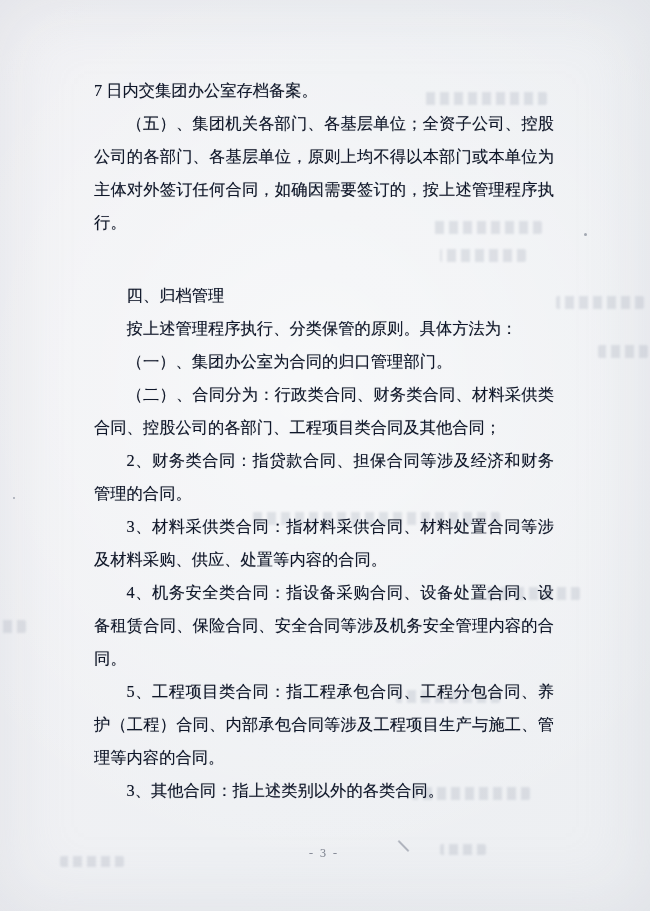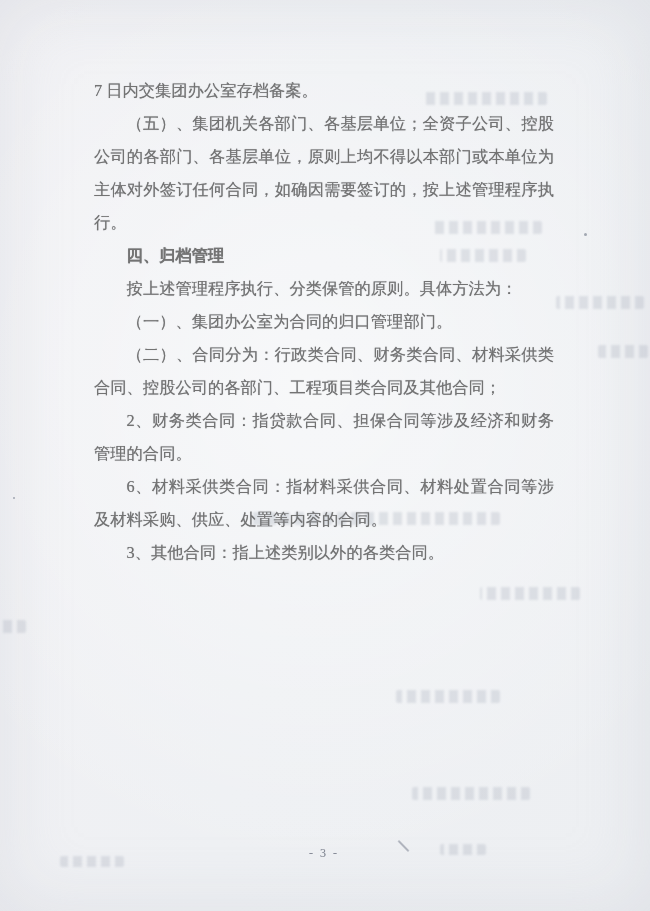--- a/index.html
+++ b/index.html
@@ -23,31 +23,31 @@
       linear-gradient(100deg, #f1f1f4 0%, #eef0f3 45%, #edeff2 100%);
     box-shadow: inset 0 0 70px rgba(185,190,202,0.28);
   }
   .doc-text {
     position: absolute;
     left: 94px;
     top: 74px;
     width: 460px;
     font-size: 16.3px;
     line-height: 33px;
-    color: #737373;
+    color: #0f172a;
     text-align: justify;
     text-shadow: 0 0 0.7px rgba(64,67,75,0.55);
     letter-spacing: 0;
   }
   .doc-text p {
     margin: 0;
     padding: 0;
   }
   .doc-text p.indent { text-indent: 2em; }
-  .doc-text p.bold   { font-weight: 700; }
+  .doc-text p.bold   { font-weight: 400; margin-top: 40px; }
   .page-footer {
     position: absolute;
     left: 94px;
     top: 846px;
     width: 460px;
     text-align: center;
     font-size: 12px;
     letter-spacing: 2px;
     color: #858a96;
     text-shadow: 0 0 0.6px rgba(133,138,150,0.5);
@@ -103,17 +103,19 @@
 <div class="scratch" style="left:396px; top:845px;"></div>
 
 <div class="doc-text">
   <p>7 日内交集团办公室存档备案。</p>
   <p class="indent">（五）、集团机关各部门、各基层单位；全资子公司、控股公司的各部门、各基层单位，原则上均不得以本部门或本单位为主体对外签订任何合同，如确因需要签订的，按上述管理程序执行。</p>
   <p class="indent bold">四、归档管理</p>
   <p class="indent">按上述管理程序执行、分类保管的原则。具体方法为：</p>
   <p class="indent">（一）、集团办公室为合同的归口管理部门。</p>
   <p class="indent">（二）、合同分为：行政类合同、财务类合同、材料采供类合同、控股公司的各部门、工程项目类合同及其他合同；</p>
   <p class="indent">2、财务类合同：指贷款合同、担保合同等涉及经济和财务管理的合同。</p>
-  <p class="indent">6、材料采供类合同：指材料采供合同、材料处置合同等涉及材料采购、供应、处置等内容的合同。</p>
+  <p class="indent">3、材料采供类合同：指材料采供合同、材料处置合同等涉及材料采购、供应、处置等内容的合同。</p>
+  <p class="indent">4、机务安全类合同：指设备采购合同、设备处置合同、设备租赁合同、保险合同、安全合同等涉及机务安全管理内容的合同。</p>
+  <p class="indent">5、工程项目类合同：指工程承包合同、工程分包合同、养护（工程）合同、内部承包合同等涉及工程项目生产与施工、管理等内容的合同。</p>
   <p class="indent">3、其他合同：指上述类别以外的各类合同。</p>
 </div>
 
 <div class="page-footer">- 3 -</div>
 
 </body></html>

